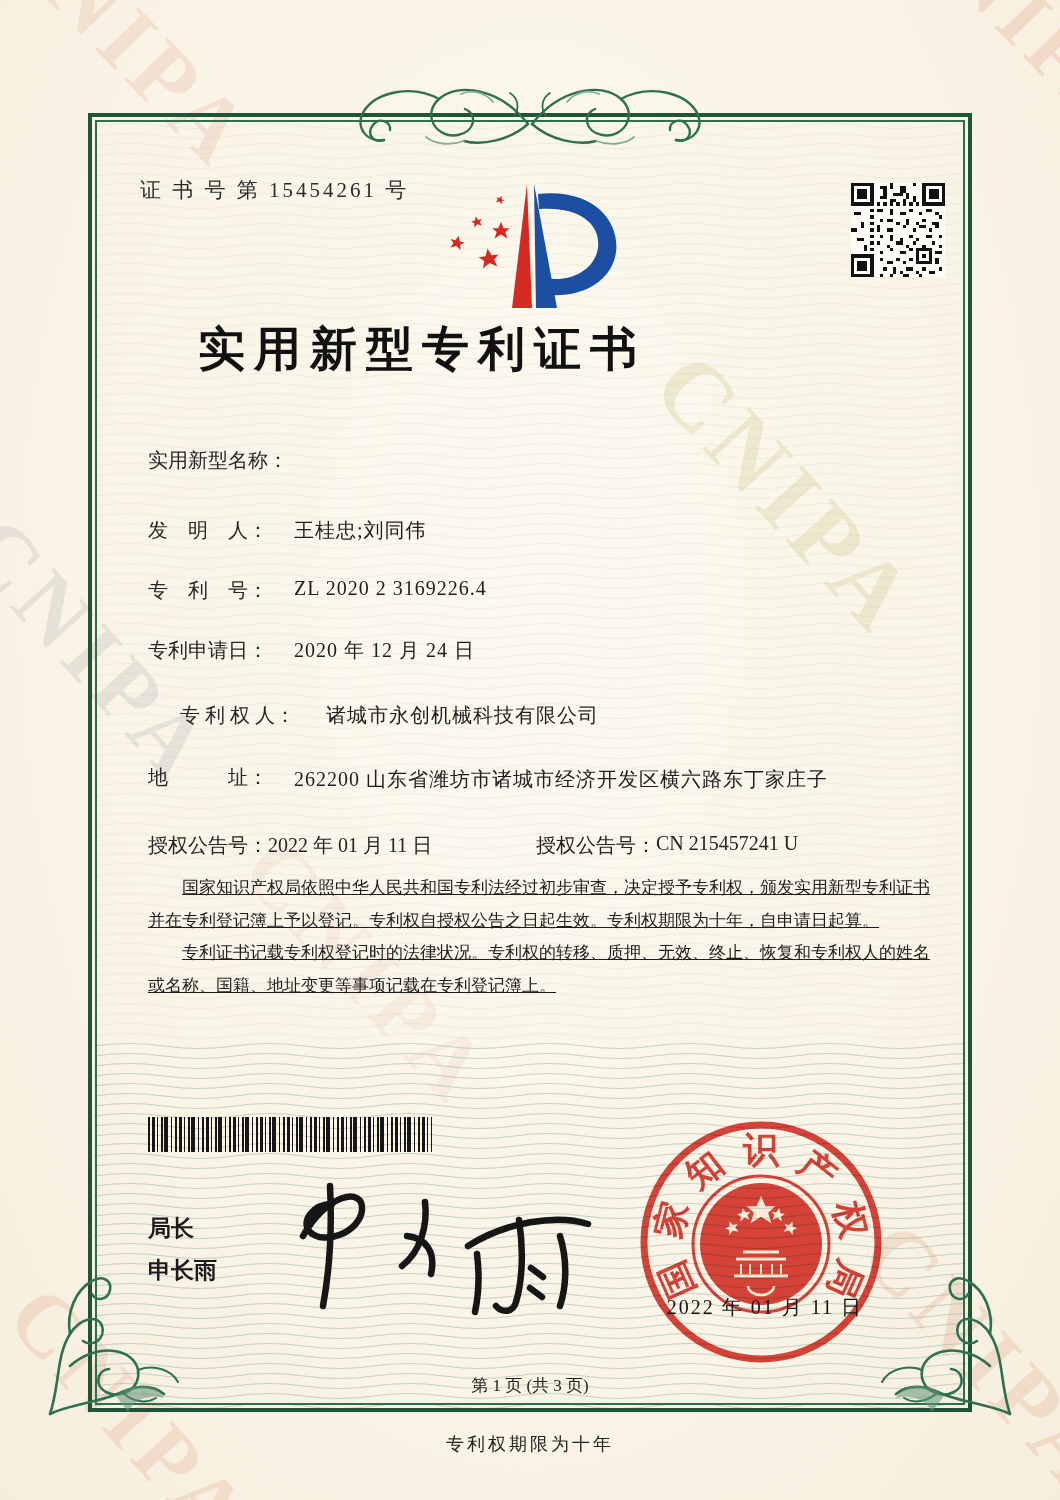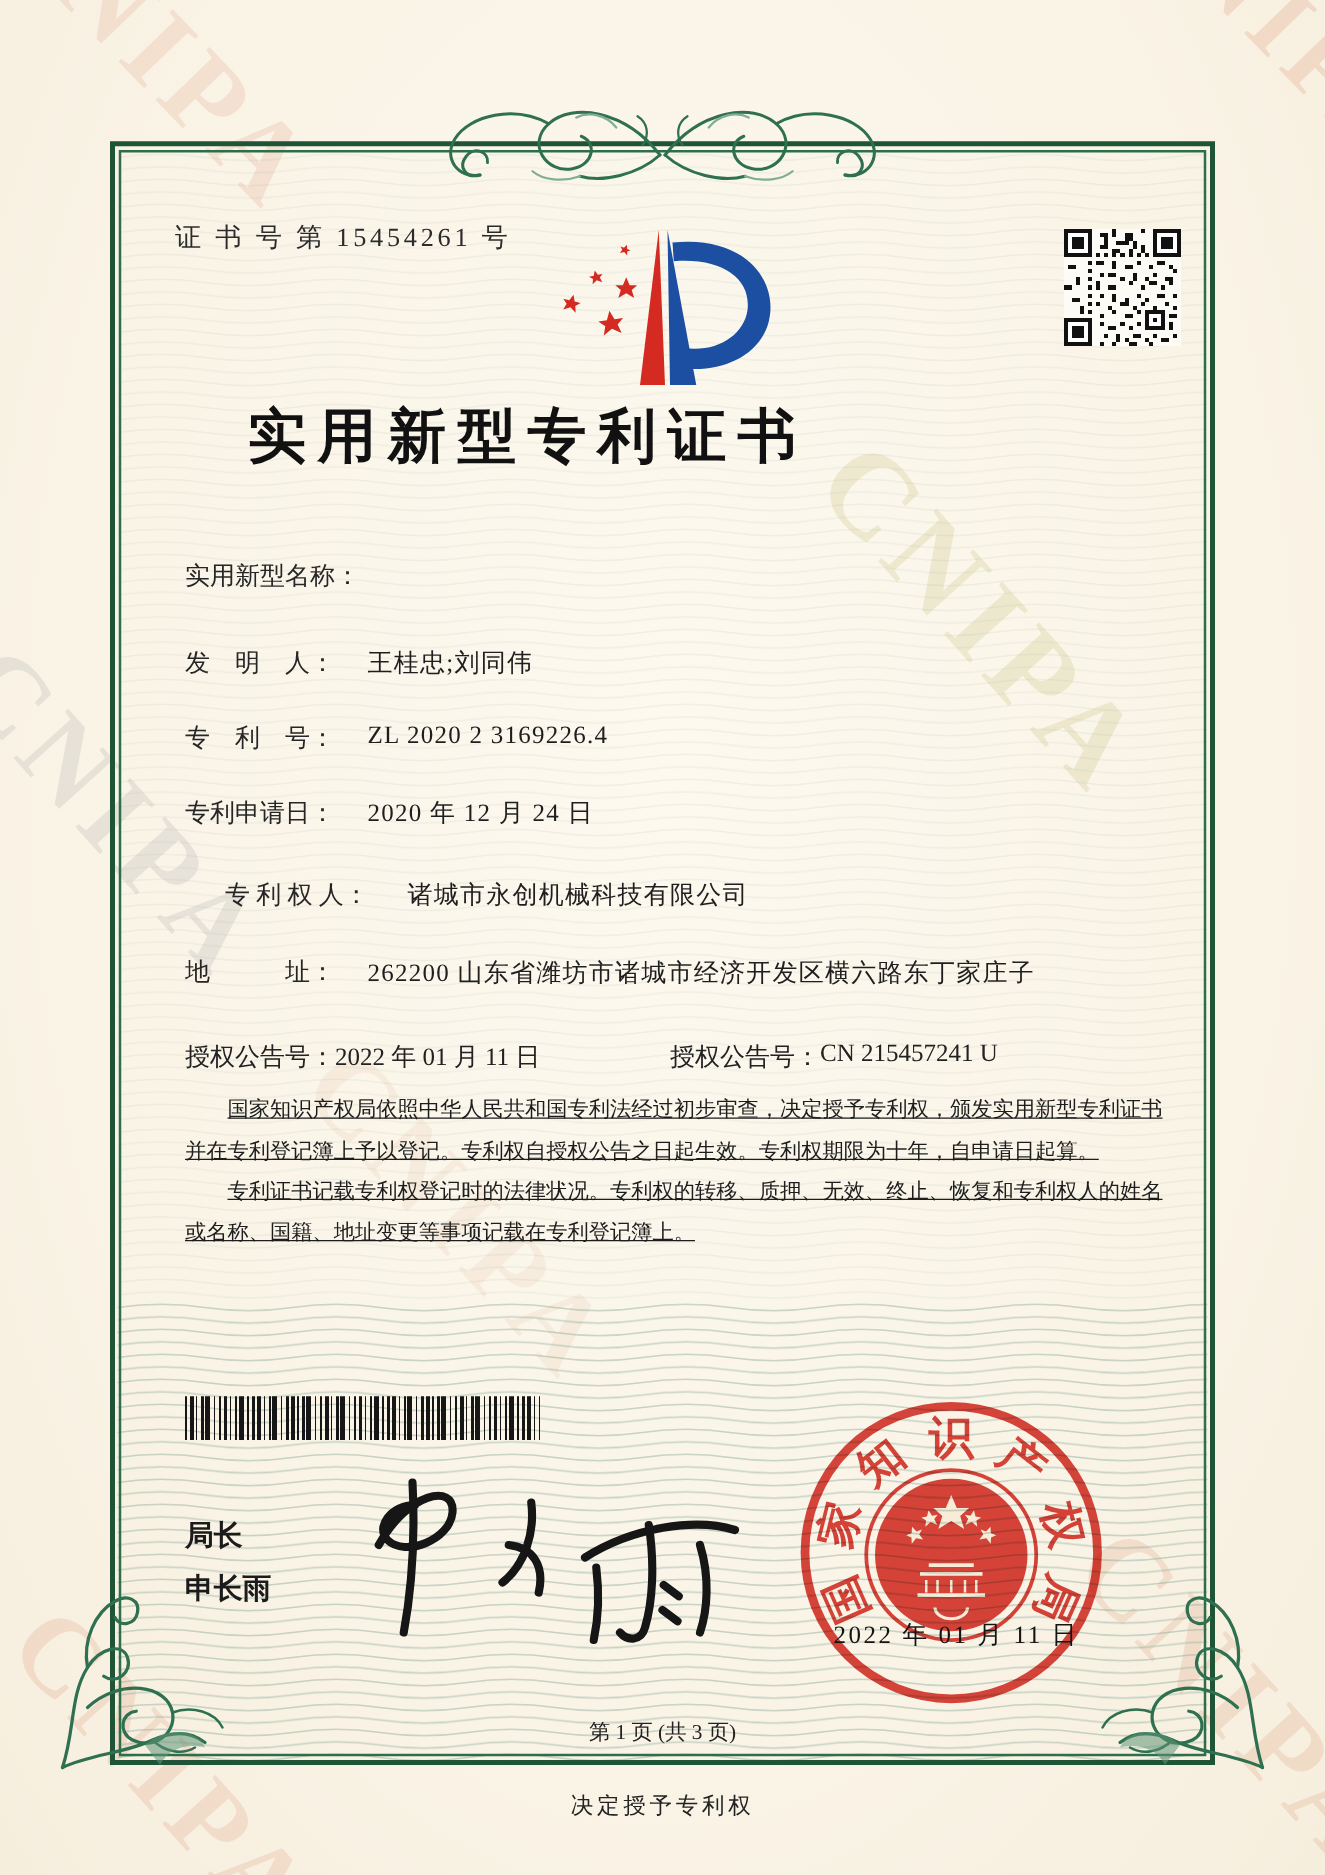--- a/index.html
+++ b/index.html
@@ -347,15 +347,15 @@
         <path d="M101,143 h50" stroke-width="3"></path>
         <path d="M106,148 v10 M115,148 v10 M126,148 v10 M137,148 v10 M146,148 v10" stroke-width="2"></path>
         <path d="M99,160 h54" stroke-width="3"></path>
         <path d="M113,170 a13,9 0 0 0 26,0" stroke-width="2.5"></path>
       </g>
     </g>
   </svg>
   <div class="seal-date">2022 年 01 月 11 日</div>
 
   <div class="page-info">第 1 页 (共 3 页)</div>
-  <div class="footer-note">决定授予专利权</div>
+  <div class="footer-note">专利权期限为十年</div>
 
 </div>
 
 </body></html>

